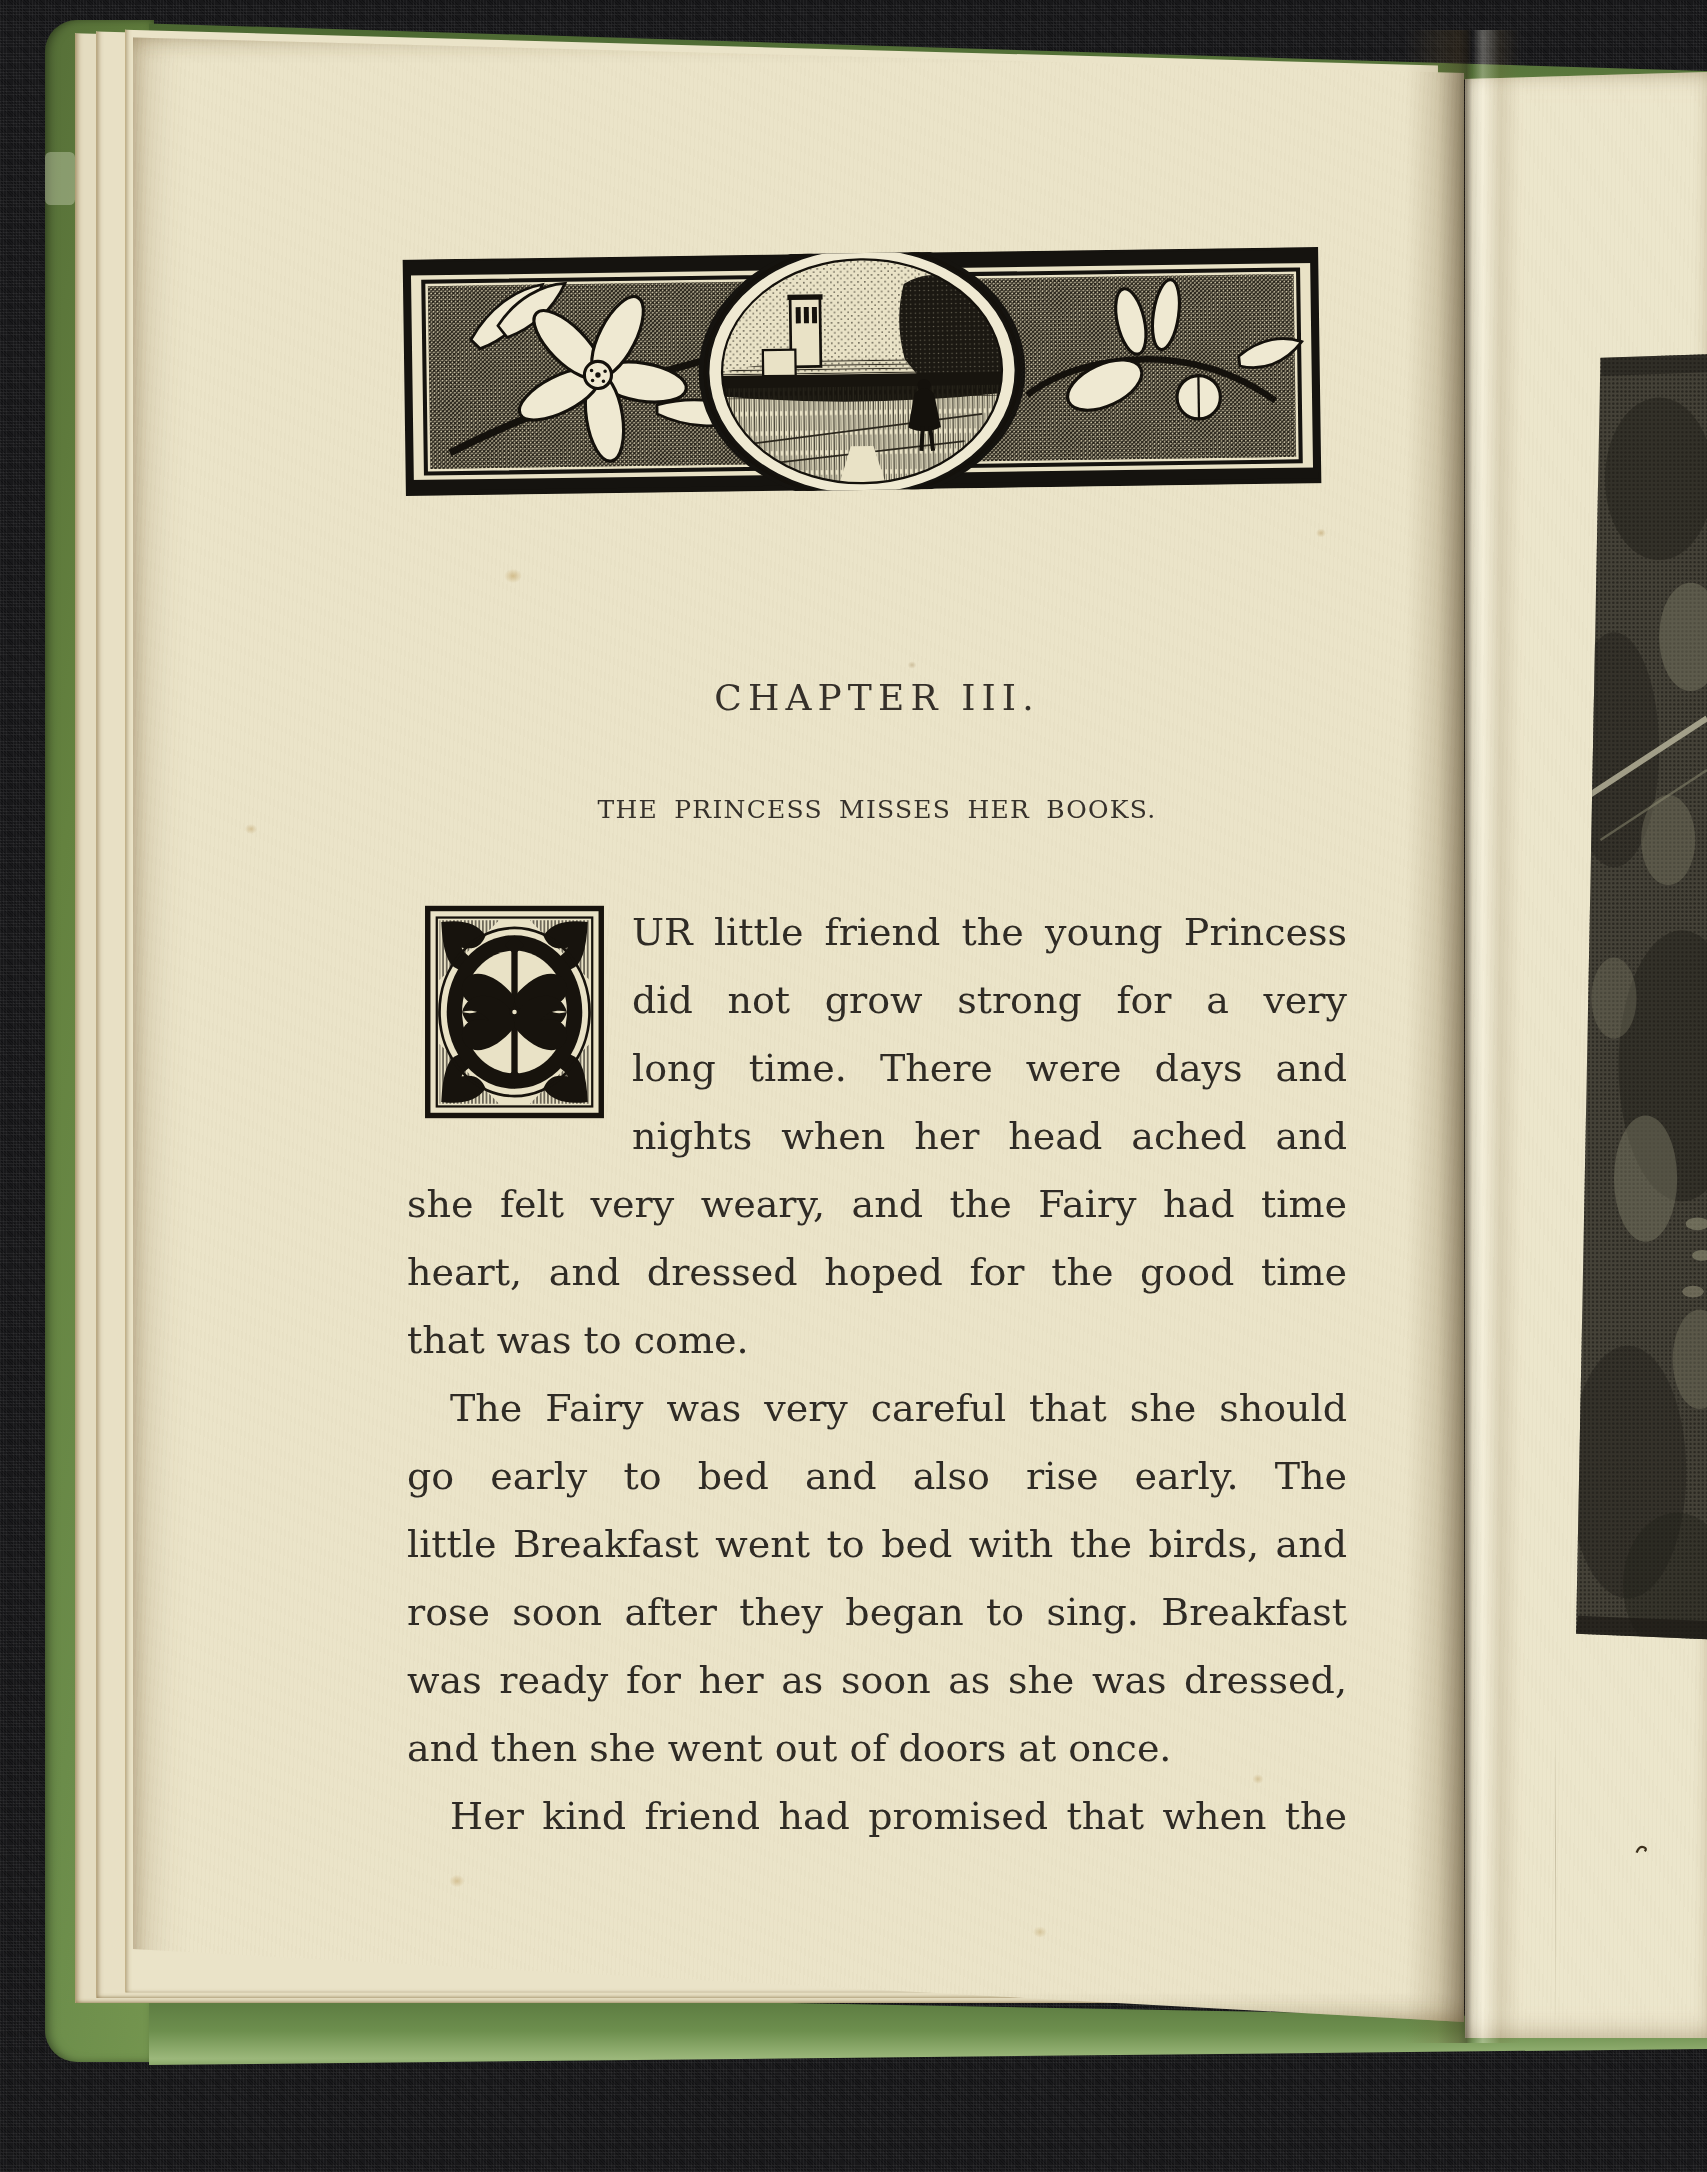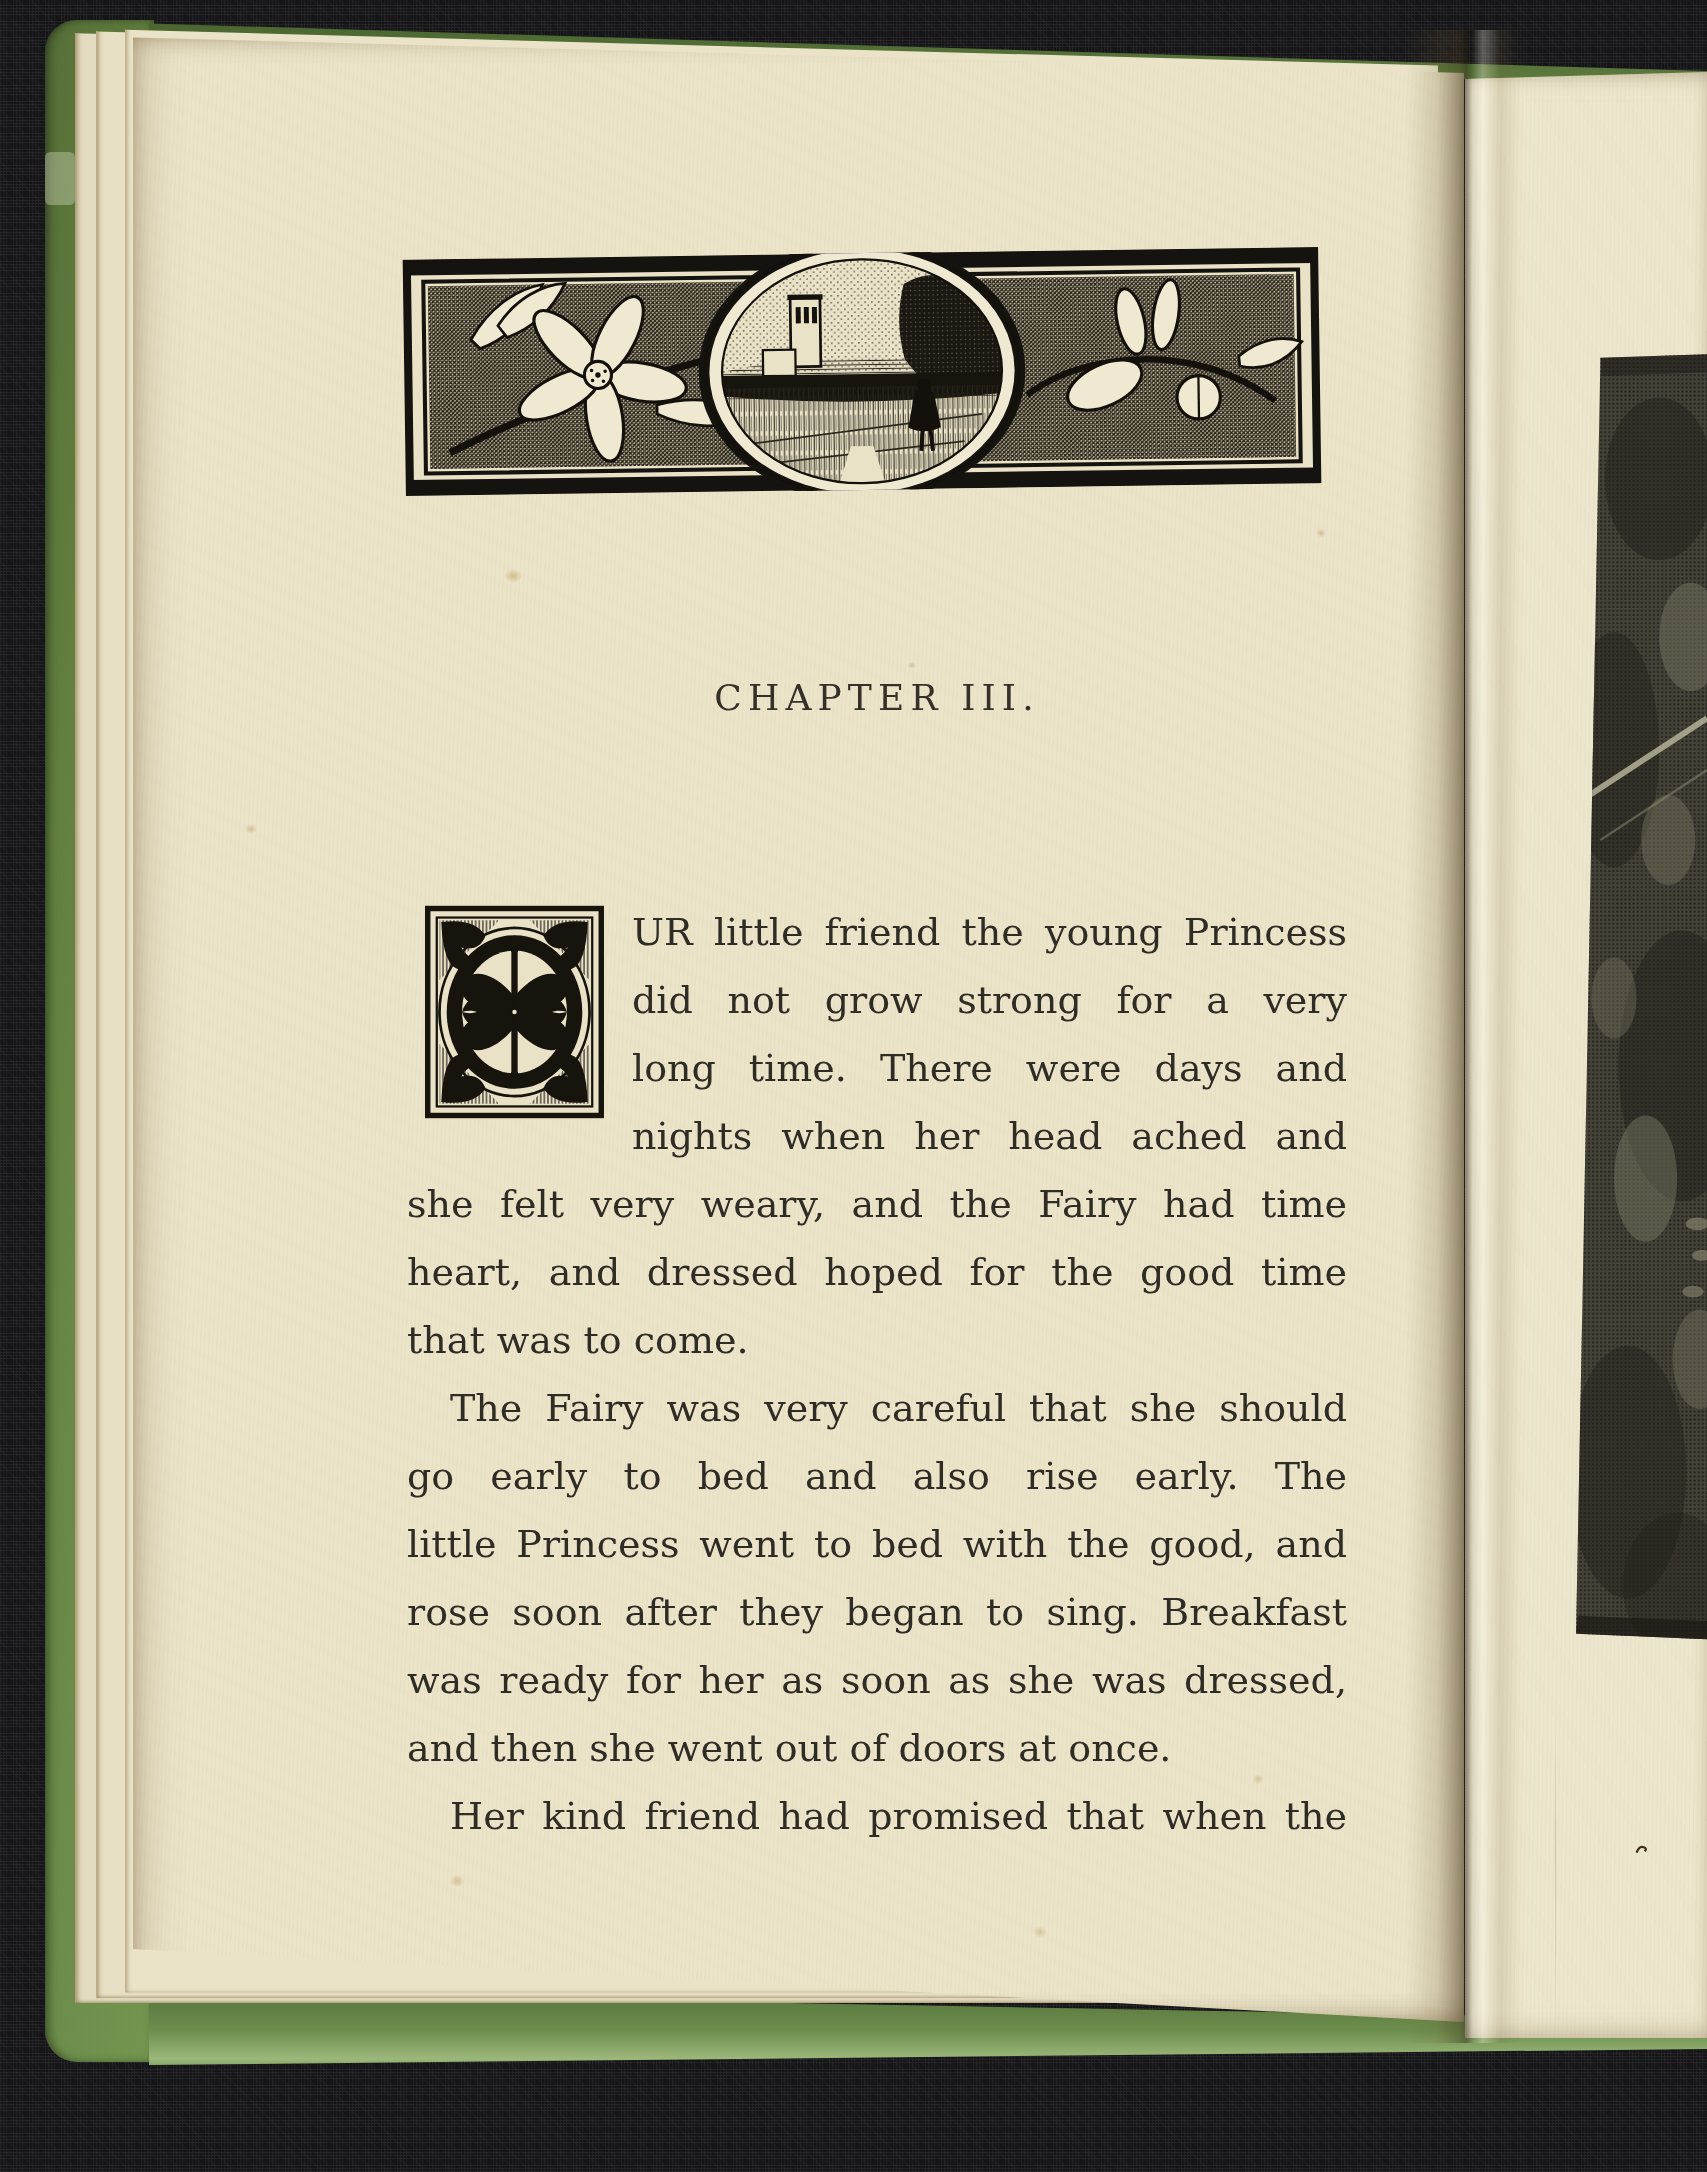--- a/index.html
+++ b/index.html
@@ -211,20 +211,21 @@
             <path d="M-4 80 l -4 54 M12 80 l 6 54" stroke="#14110c" stroke-width="9"></path>
           </g>
           <path d="M955 530 L 1070 530 L 1038 428 L 988 428 Z" fill="#e9e2c6"></path>
         </g>
         <ellipse cx="1015" cy="262" rx="348" ry="279" fill="none" stroke="#14110c" stroke-width="6"></ellipse>
         <ellipse cx="1015" cy="262" rx="310" ry="248" fill="none" stroke="#14110c" stroke-width="5"></ellipse>
       </g>
     </svg>
 
     <div class="heading">CHAPTER III.</div>
+    <div class="subheading">THE PRINCESS MISSES HER BOOKS.</div>
 
     <div class="text-block">
 
       <svg class="dropcap" viewBox="0 0 404 478">
         <defs>
           <pattern id="dch" width="8" height="8" patternUnits="userSpaceOnUse">
               <path d="M4 0 V8" stroke="#2a261e" stroke-width="2.6"></path>
             </pattern>
         </defs>
         <rect width="404" height="478" fill="#e9e2c6"></rect>
@@ -260,21 +261,21 @@
       <div>
           <div class="ln narrow">UR little friend the young Princess</div>
           <div class="ln narrow">did not grow strong for a very</div>
           <div class="ln narrow">long time. There were days and</div>
           <div class="ln narrow">nights when her head ached and</div>
           <div class="ln">she felt very weary, and the Fairy had time</div>
           <div class="ln">heart, and dressed hoped for the good time</div>
           <div class="ln last">that was to come.</div>
           <div class="ln indent">The Fairy was very careful that she should</div>
           <div class="ln">go early to bed and also rise early. The</div>
-          <div class="ln">little Princess went to bed with the good, and</div>
+          <div class="ln">little Breakfast went to bed with the birds, and</div>
           <div class="ln">rose soon after they began to sing. Breakfast</div>
           <div class="ln">was ready for her as soon as she was dressed,</div>
           <div class="ln last">and then she went out of doors at once.</div>
           <div class="ln indent">Her kind friend had promised that when the</div>
         </div>
     </div>
   </div>
 
   <div class="right-page">
     <svg style="position:absolute;left:0;top:0;" width="242" height="1967" viewBox="0 0 536 4350">

